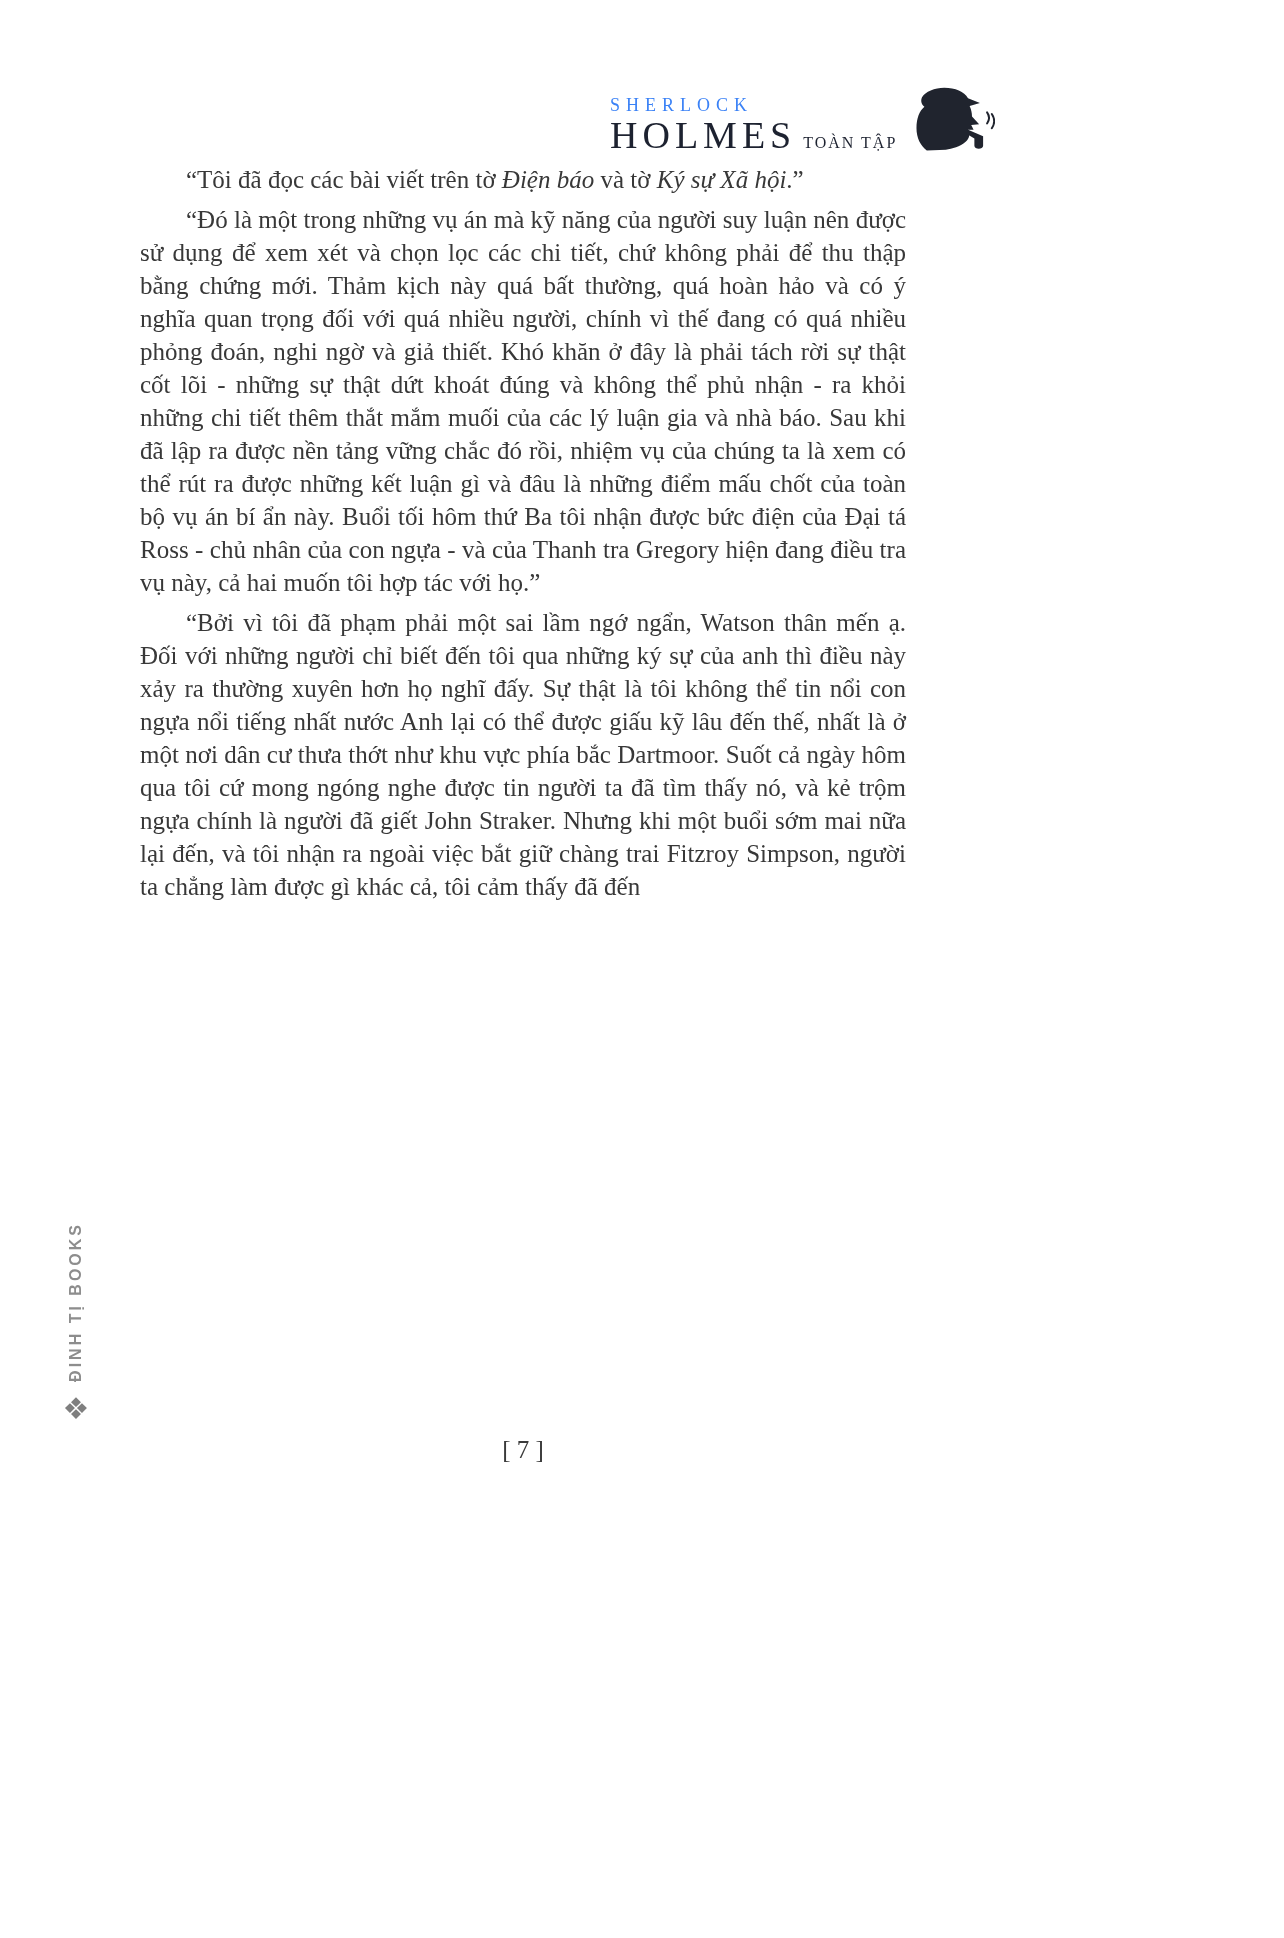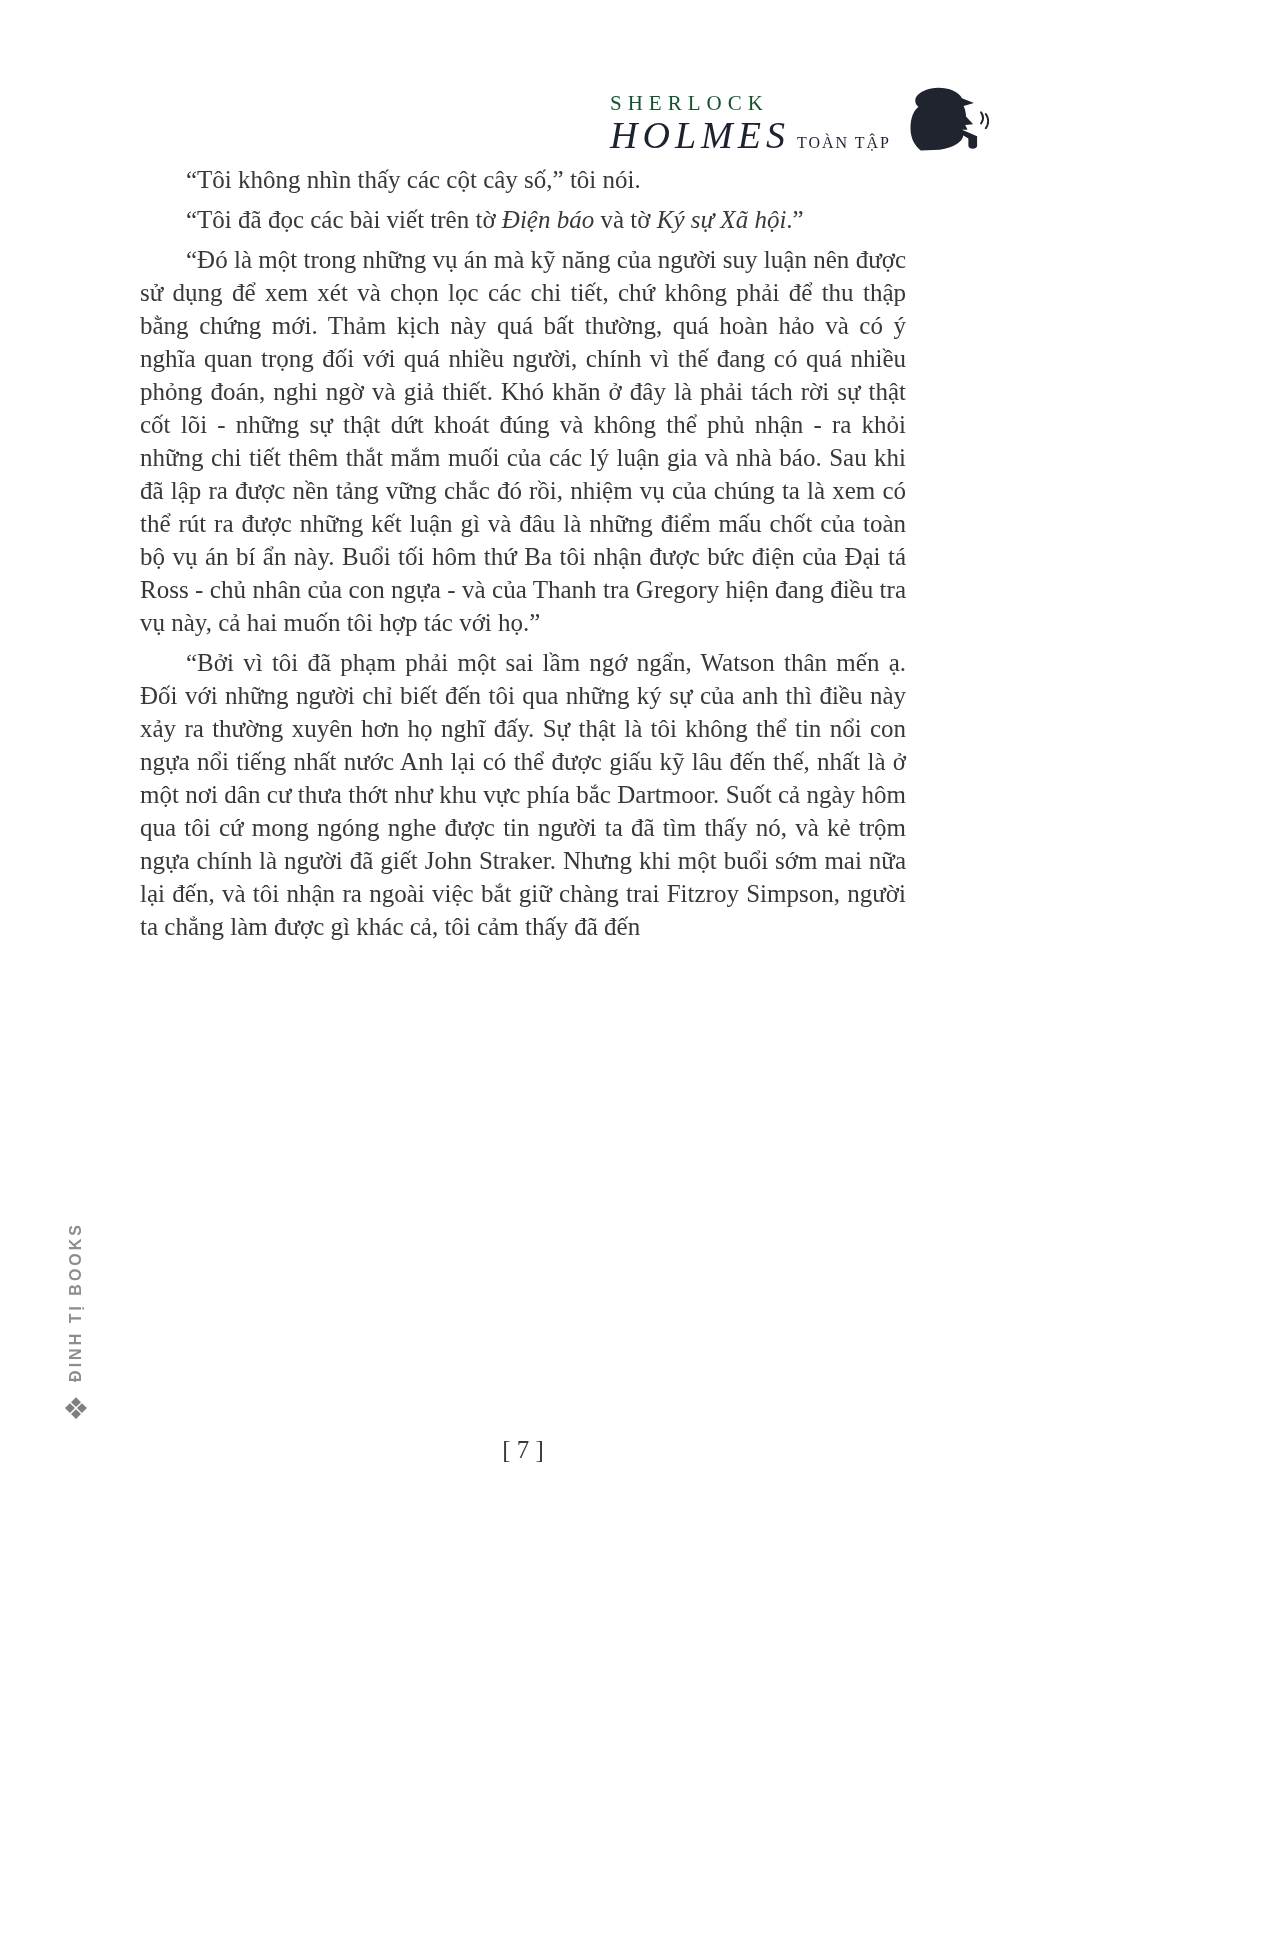--- a/index.html
+++ b/index.html
@@ -15,25 +15,25 @@
 
   
   .brand {
     position:absolute;
     top:74px; left:610px;
     display:flex; align-items:flex-end;
     color:#1d2230;
   }
   .brand-text { display:flex; flex-direction:column; }
   .brand-line1 {
-    font-size:21px; letter-spacing:6px; line-height:1.25;
-    color:#14532d;
+    font-size:18px; letter-spacing:6px; line-height:1.25;
+    color:#3b82f6;
   }
   .brand-line2 { display:flex; align-items:baseline; line-height:1; }
-  .brand-holmes { font-size:38px; letter-spacing:5px;font-style:italic; }
+  .brand-holmes { font-size:38px; letter-spacing:5px; }
   .brand-suffix { font-size:16px; letter-spacing:2px; margin-left:7px; }
   .brand-icon { margin-left:6px; width:92px; height:80px; flex:0 0 auto; }
 
   
   .body-text {
     position:absolute;
     left:140px; top:163px; width:766px;
     text-align:justify;
     font-size:25px; line-height:33px;
     color:#383838;
@@ -98,21 +98,20 @@
         C85,75 84,81 79,85
         C72,91 62,94 54,95
         Z"></path>
       <path fill="#20242e" d="M82,70 L101,78 L101,90 C101,95 90,95 90,90 L90,81 L80,75 Z"></path>
       <path d="M106,62 q5,-7 0,-14" stroke="#20242e" stroke-width="2.5" fill="none" stroke-linecap="round"></path>
       <path d="M112,68 q6,-9 0,-18" stroke="#20242e" stroke-width="2.5" fill="none" stroke-linecap="round"></path>
     </svg>
   </header>
 
   <main class="body-text" id="paragraphs">
-      <p class="para indent"><span>“Tôi không nhìn thấy các cột cây số,” tôi nói.</span></p>
       <p class="para indent"><span>“Tôi đã đọc các bài viết trên tờ </span><i>Điện báo</i><span> và tờ </span><i>Ký sự Xã hội</i><span>.”</span></p>
       <p class="para indent"><span>“Đó là một trong những vụ án mà kỹ năng của người suy luận nên được sử dụng để xem xét và chọn lọc các chi tiết, chứ không phải để thu thập bằng chứng mới. Thảm kịch này quá bất thường, quá hoàn hảo và có ý nghĩa quan trọng đối với quá nhiều người, chính vì thế đang có quá nhiều phỏng đoán, nghi ngờ và giả thiết. Khó khăn ở đây là phải tách rời sự thật cốt lõi - những sự thật dứt khoát đúng và không thể phủ nhận - ra khỏi những chi tiết thêm thắt mắm muối của các lý luận gia và nhà báo. Sau khi đã lập ra được nền tảng vững chắc đó rồi, nhiệm vụ của chúng ta là xem có thể rút ra được những kết luận gì và đâu là những điểm mấu chốt của toàn bộ vụ án bí ẩn này. Buổi tối hôm thứ Ba tôi nhận được bức điện của Đại tá Ross - chủ nhân của con ngựa - và của Thanh tra Gregory hiện đang điều tra vụ này, cả hai muốn tôi hợp tác với họ.”</span></p>
       <p class="para indent"><span>“Bởi vì tôi đã phạm phải một sai lầm ngớ ngẩn, Watson thân mến ạ. Đối với những người chỉ biết đến tôi qua những ký sự của anh thì điều này xảy ra thường xuyên hơn họ nghĩ đấy. Sự thật là tôi không thể tin nổi con ngựa nổi tiếng nhất nước Anh lại có thể được giấu kỹ lâu đến thế, nhất là ở một nơi dân cư thưa thớt như khu vực phía bắc Dartmoor. Suốt cả ngày hôm qua tôi cứ mong ngóng nghe được tin người ta đã tìm thấy nó, và kẻ trộm ngựa chính là người đã giết John Straker. Nhưng khi một buổi sớm mai nữa lại đến, và tôi nhận ra ngoài việc bắt giữ chàng trai Fitzroy Simpson, người ta chẳng làm được gì khác cả, tôi cảm thấy đã đến</span></p>
     </main>
 
   <aside class="spine">
     <div class="spine-text">ĐINH TỊ BOOKS</div>
     <div class="spine-logo">❖</div>
   </aside>
 

